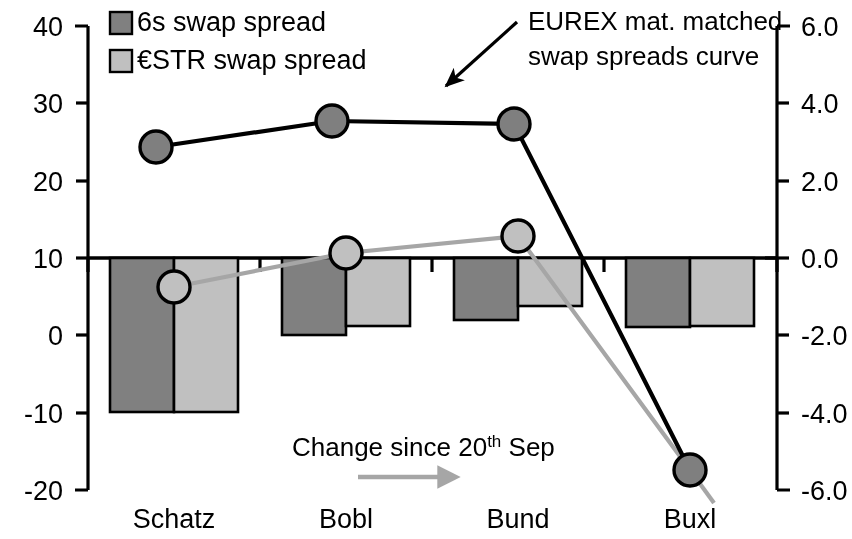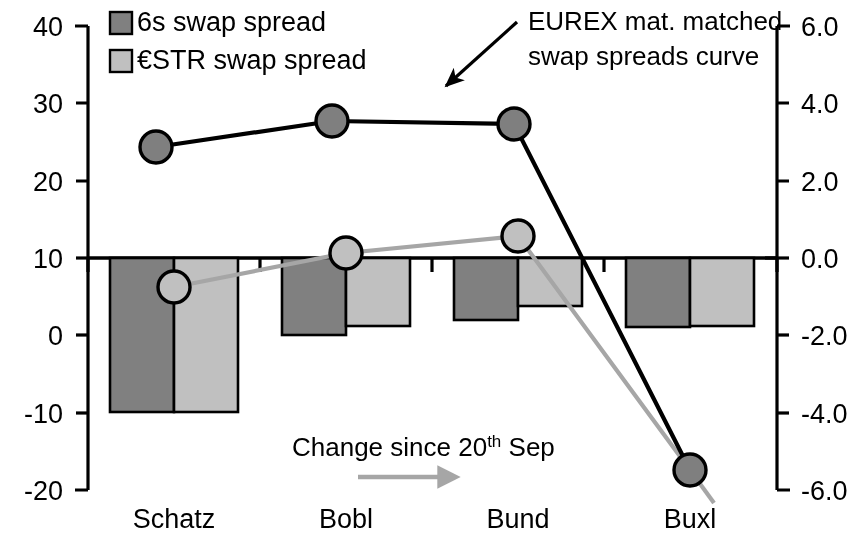--- a/index.html
+++ b/index.html
@@ -10,21 +10,20 @@
   body {
     font-family: "Liberation Sans", sans-serif;
     color: #000000;
   }
   #chart-root {
     position: relative;
     width: 852px;
     height: 539px;
     overflow: hidden;
     background: #ffffff;
-    border-radius: 17px;
   }
   svg.chart-svg {
     position: absolute;
     left: 0;
     top: 0;
     width: 852px;
     height: 539px;
     display: block;
   }
   .axis-tick-label {

